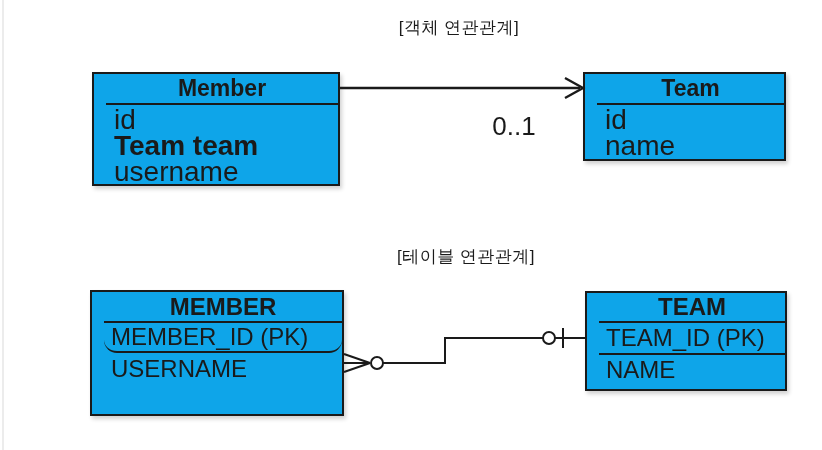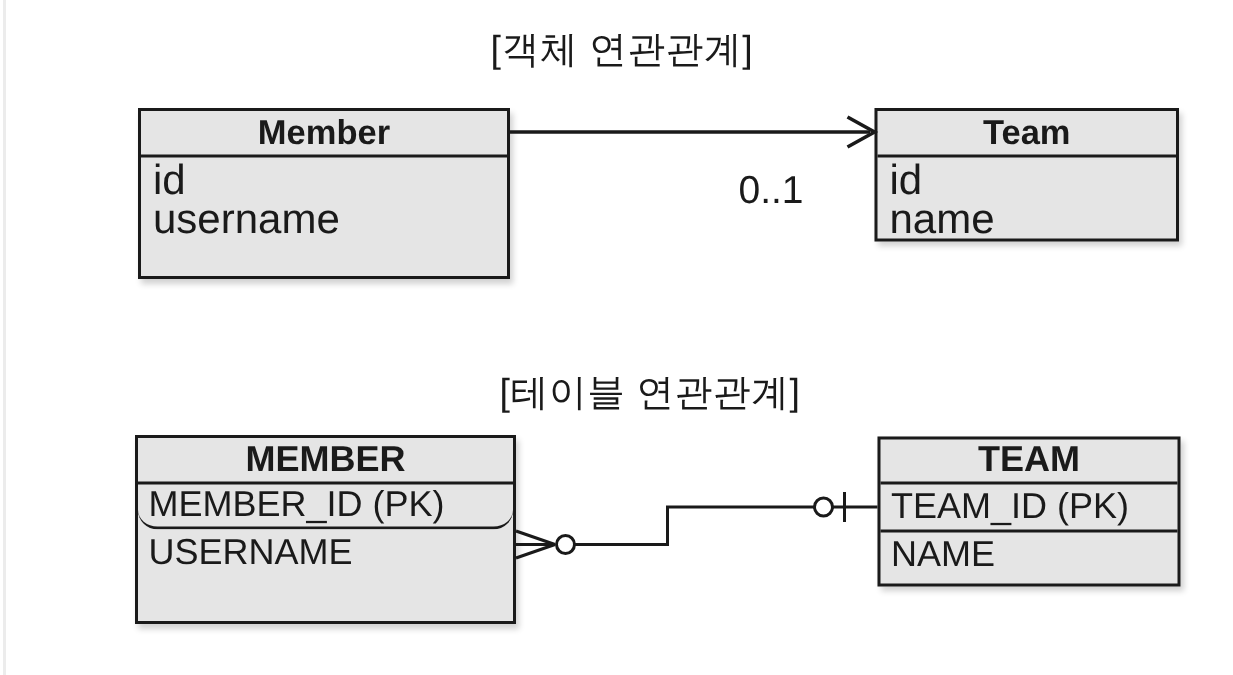--- a/index.html
+++ b/index.html
@@ -15,30 +15,31 @@
     width:822px;height:450px;
     background:var(--bg);
     overflow:hidden;
   }
   .left-edge{
     position:absolute;left:2px;top:0;width:2px;height:450px;
     background:var(--edge);
   }
   .section-title{
     position:absolute;
-    font-size:25px;
-    text-align:left;
+    font-size:17px;
+    text-align:center;
     white-space:nowrap;
     letter-spacing:0.5px;
   }
   .uml-box{
     position:absolute;
     border:2px solid var(--line);
-    background:#e5e5e5;
+    background:#0ea5e9;
     box-shadow:2px 3px 4px rgba(0,0,0,0.18);
+    padding-left:12px;
   }
   .uml-header{
     font-weight:bold;
     text-align:center;
     border-bottom:2px solid var(--line);
   }
   .uml-body{
     padding:2px 0 0 8px;
   }
   .uml-field{
@@ -90,20 +91,21 @@
 <div class="canvas">
 
   <div class="left-edge"></div>
 
   <div class="section-title title-obj">[객체 연관관계]</div>
 
   <div class="uml-box box-member-obj">
     <div class="uml-header">Member</div>
     <div class="uml-body">
       <div class="uml-field">id</div>
+      <div class="uml-field bold">Team team</div>
       <div class="uml-field">username</div>
     </div>
   </div>
 
   <div class="uml-box box-team-obj">
     <div class="uml-header">Team</div>
     <div class="uml-body">
       <div class="uml-field">id</div>
       <div class="uml-field">name</div>
     </div>

